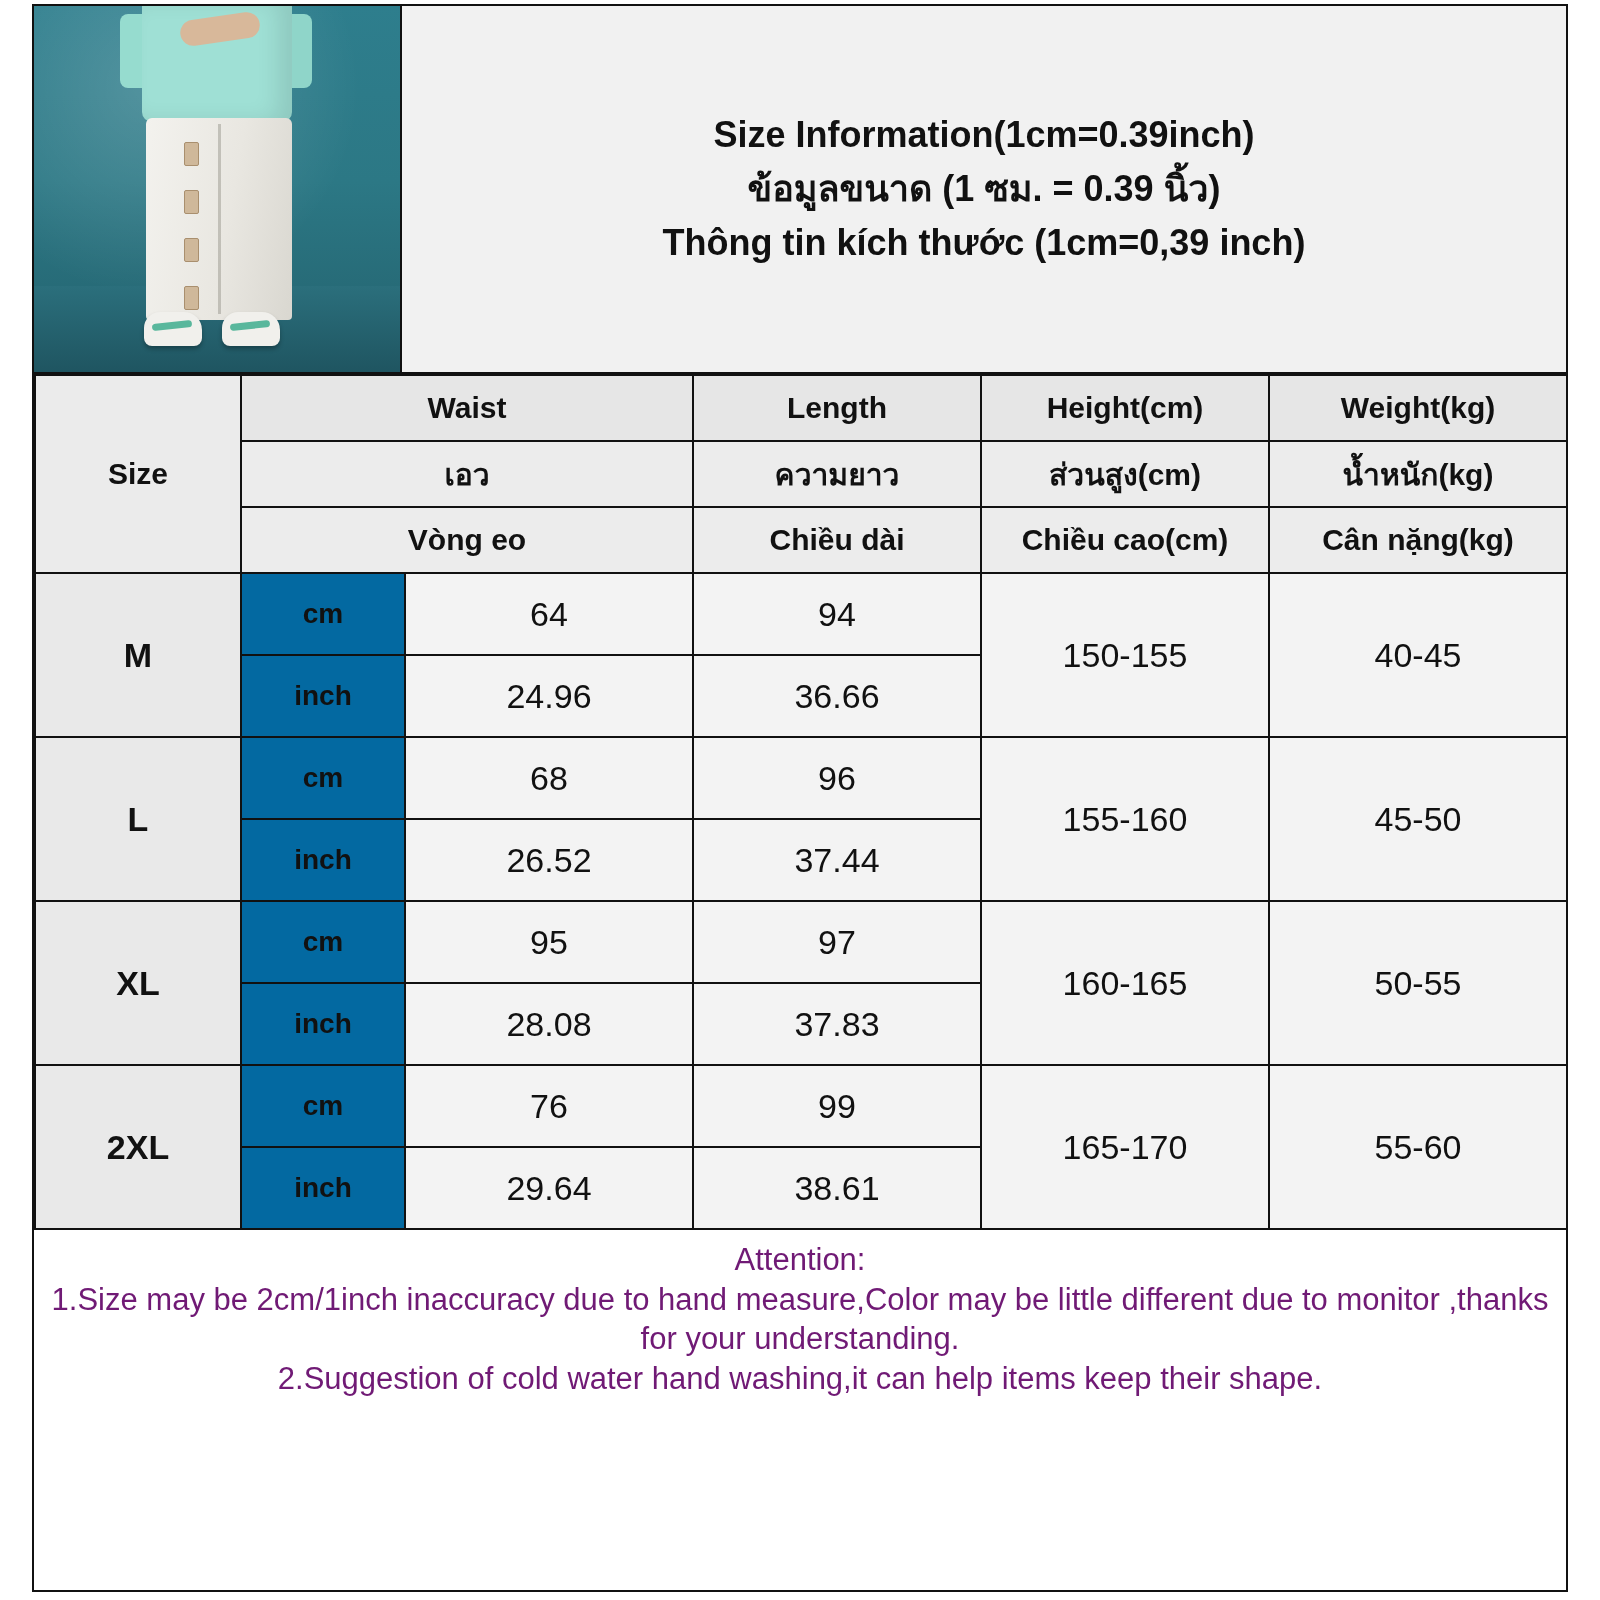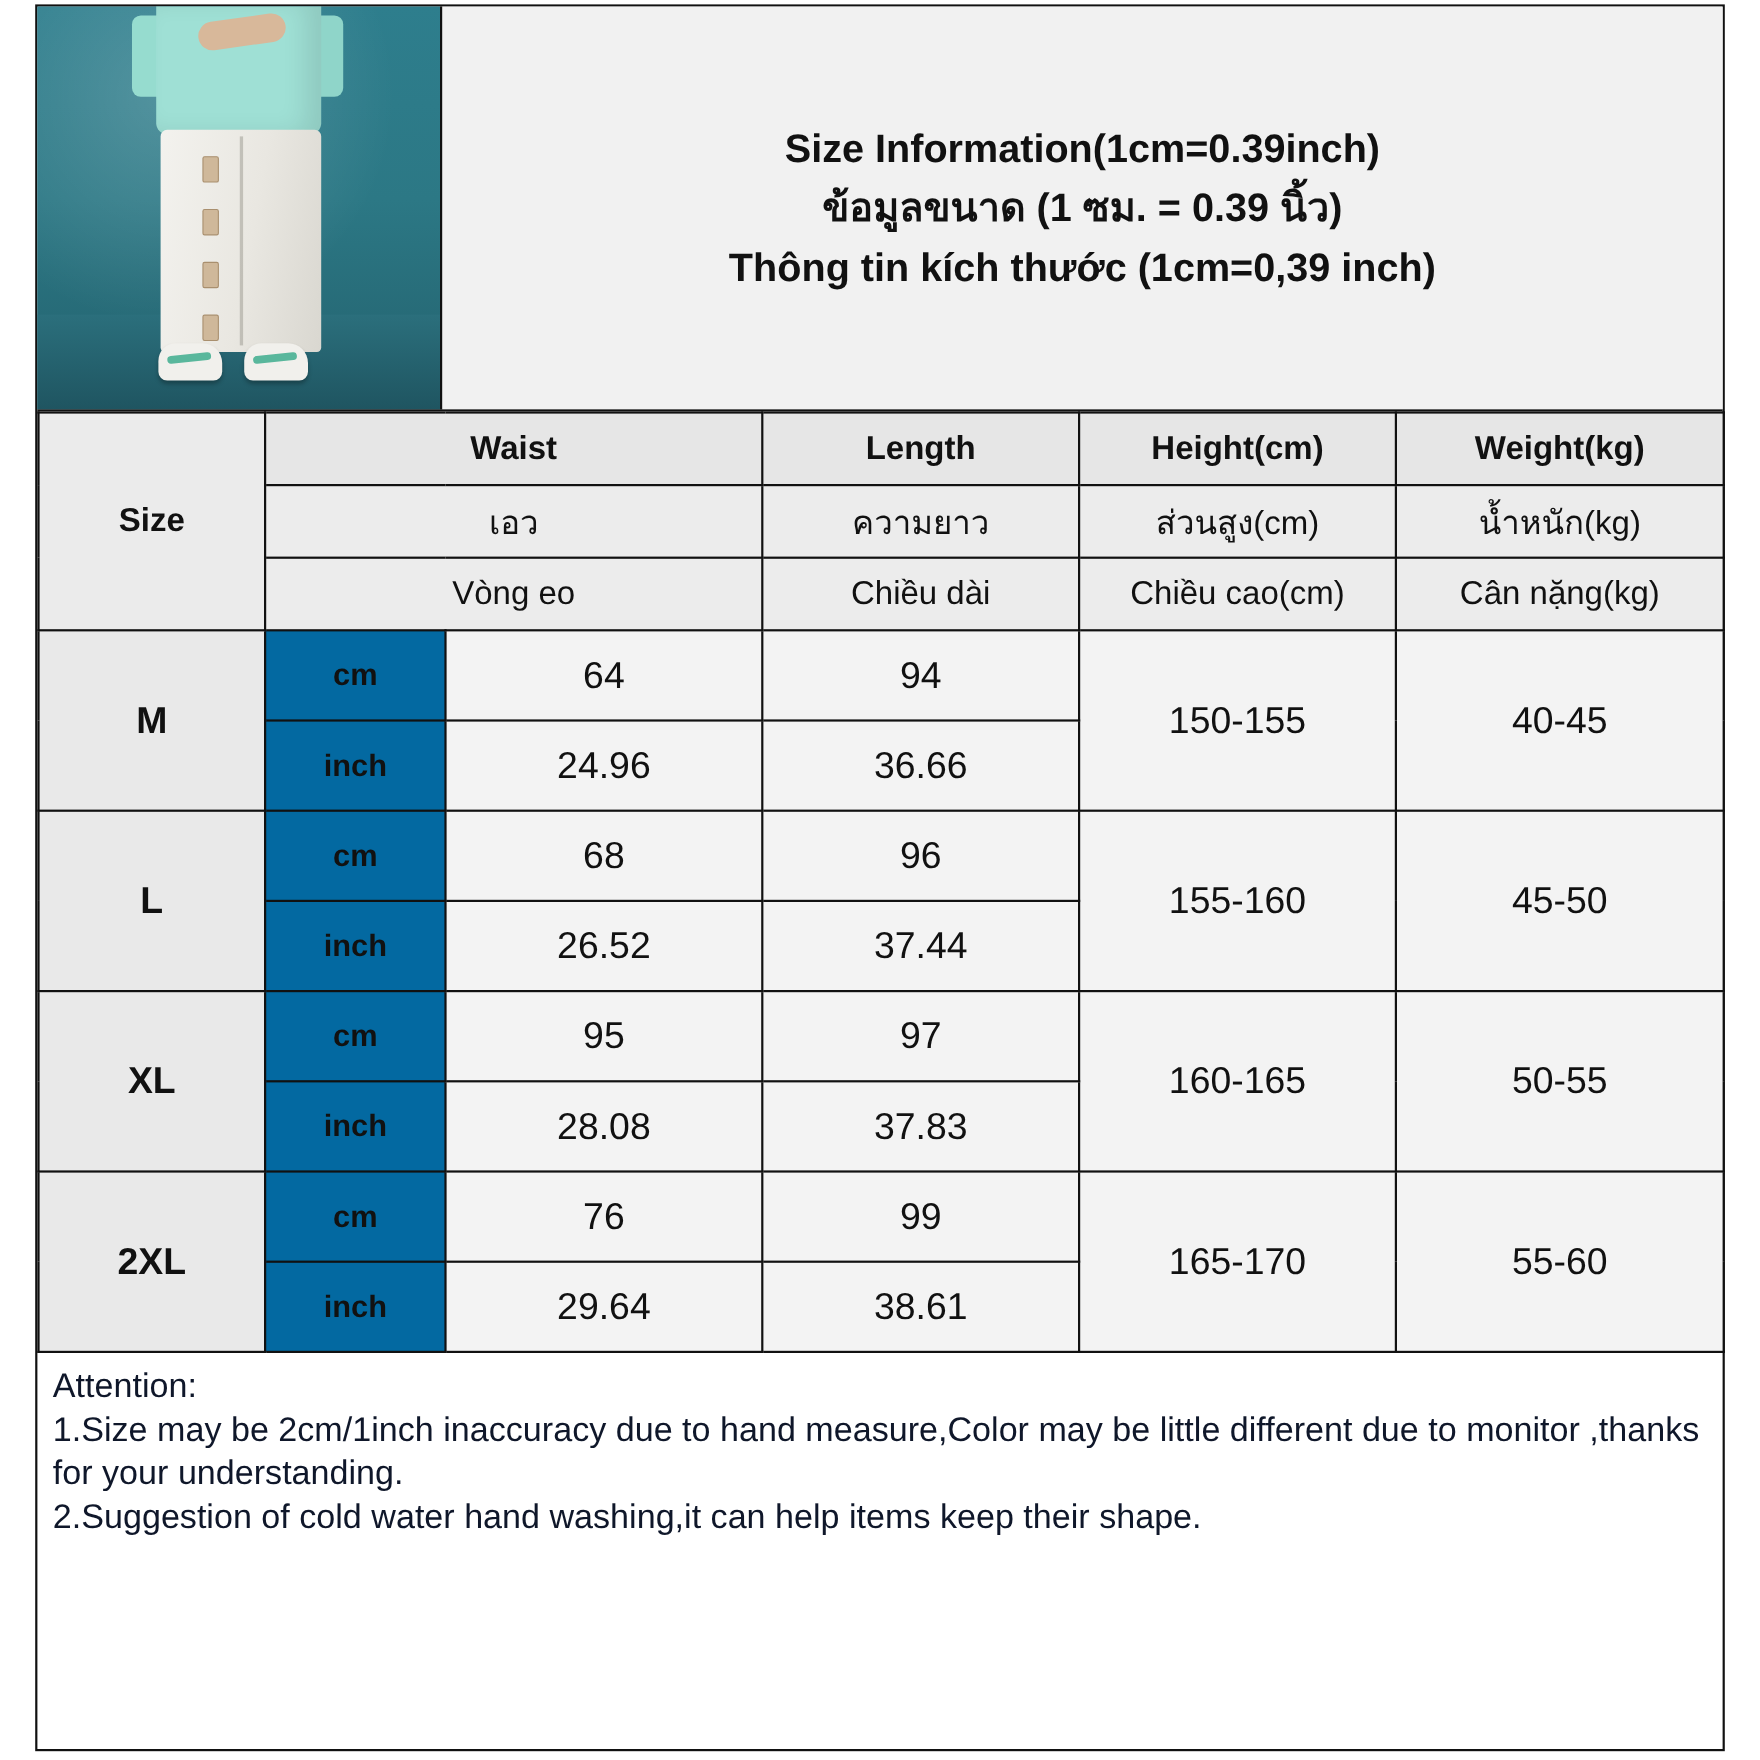--- a/index.html
+++ b/index.html
@@ -176,21 +176,21 @@
     vertical-align: middle;
     color: #111111;
     box-sizing: border-box;
   }
   .hdr {
     background: #e6e6e6;
     font-weight: bold;
   }
   .hdr-sub {
     background: #ececec;
-    font-weight: normal;
+    font-weight: bold;
   }
   .sizecell {
     background: #ebebeb;
     font-weight: bold;
     font-size: 52px;
   }
   .col-size  { width: 206px; }
   .col-unit  { width: 164px; }
   .col-waist { width: 288px; }
   .col-len   { width: 288px; }
@@ -222,23 +222,24 @@
     font-size: 34px;
   }
 
   
   .attention {
     padding: 10px 14px 0 14px;
     box-sizing: border-box;
   }
   .attention .at-line {
     font-size: 31px;
-    color: #0f172a;
+    color: #701a75;
     line-height: 1.28;
     white-space: pre-wrap;
+    text-align: center;
   }
   .attention .at-title { font-size: 31px; }
 </style>
 </head>
 <body>
 
 <div class="sheet">
   <div class="frame">
 
     <div class="topband">

